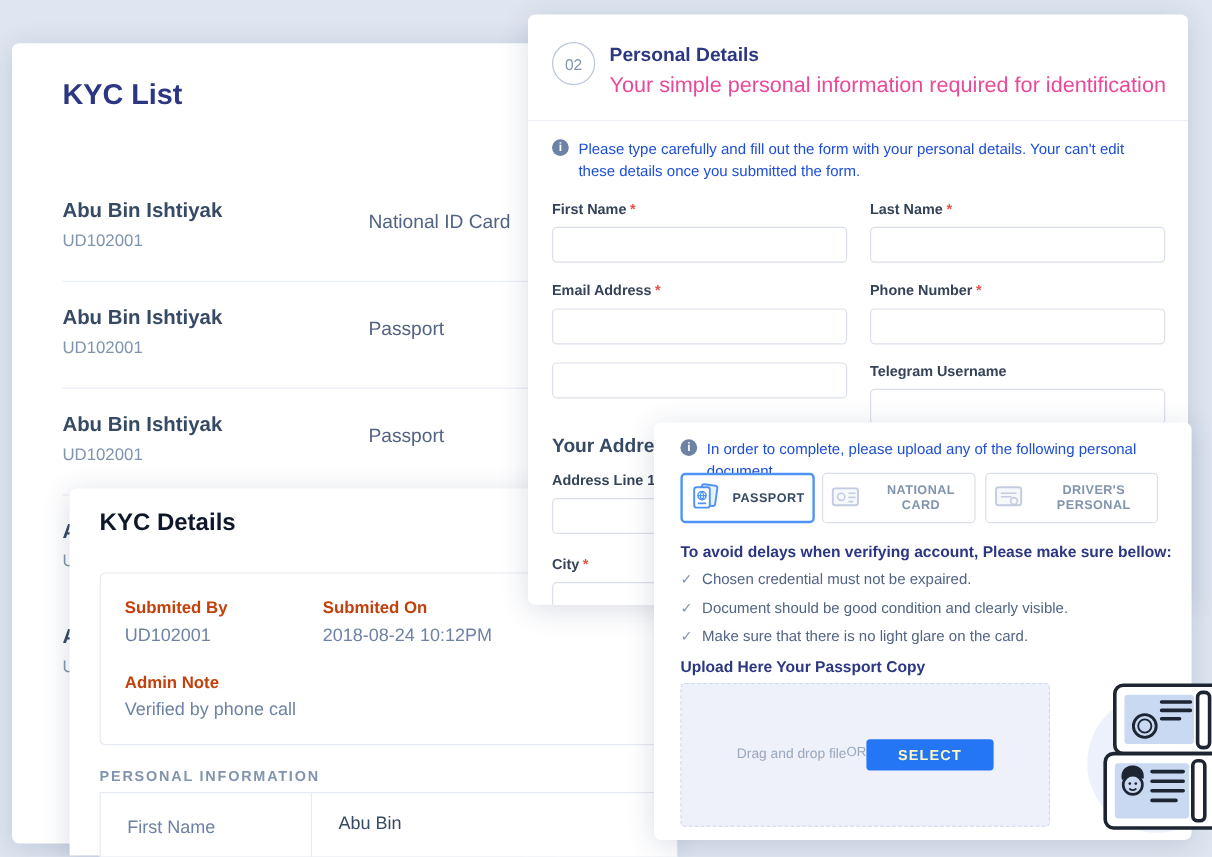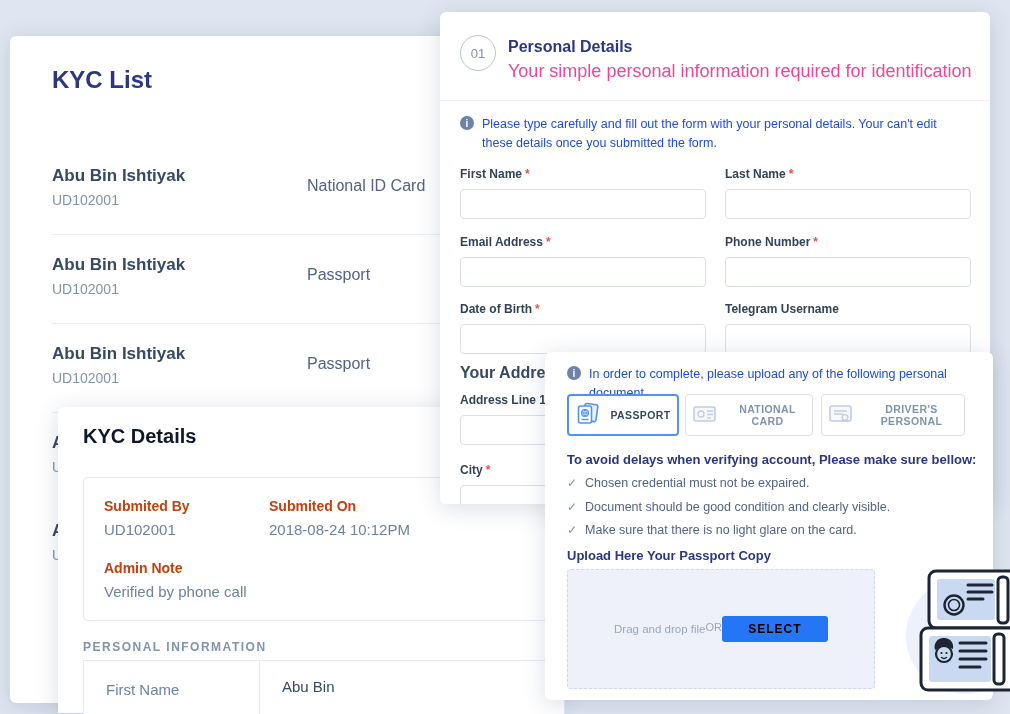--- a/index.html
+++ b/index.html
@@ -75,21 +75,21 @@
   .db-drivers{left:276px;width:144px;}
   .up-warn-title{position:absolute;left:22px;top:100px;font-size:13px;font-weight:bold;color:#2c3782;}
   .chk-item{position:absolute;left:22px;font-size:12.5px;color:#526484;}
   .chk-item .tick{color:#8094ae;margin-right:8px;font-size:12px;}
   .k1{top:124px;} .k2{top:148px;} .k3{top:171px;}
   .up-upload-title{position:absolute;left:22px;top:196px;font-size:13px;font-weight:bold;color:#2c3782;}
   .dropzone{position:absolute;left:22px;top:217px;width:306px;height:118px;background:#eef1f9;
             border:1px dashed #ccd8ee;border-radius:4px;display:flex;flex-direction:row;align-items:center;justify-content:center;}
   .dz-line1{font-size:11.5px;color:#9aa7bd;}
   .dz-or{font-size:11px;color:#9aa7bd;margin:5px 0 9px;}
-  .dz-btn{width:106px;height:26px;background:#2576f4;border:none;border-radius:3px;color:#000000;
+  .dz-btn{width:106px;height:26px;background:#2576f4;border:none;border-radius:3px;color:#fef9c3;
           font-family:"Liberation Sans",sans-serif;font-size:12px;font-weight:bold;letter-spacing:1px;cursor:pointer;}
 
   
   #illustration{position:absolute;left:898px;top:558px;width:112px;height:150px;z-index:6;pointer-events:none;}
   .ill-circle{position:absolute;left:8px;top:20px;width:116px;height:116px;border-radius:50%;background:rgba(233,239,250,.85);}
   .ill-svg{position:absolute;left:0;top:0;}
 </style>
 </head>
 <body>
 
@@ -139,21 +139,21 @@
     </div>
   </div>
   <div class="kd-sec">PERSONAL INFORMATION</div>
   <div class="kd-table">
     <div class="kd-cell-l">First Name</div>
     <div class="kd-cell-v">Abu Bin</div>
   </div>
 </div>
 
 <div class="panel" id="personal-details">
-  <div class="pd-step">01</div>
+  <div class="pd-step">02</div>
   <div class="pd-title">Personal Details</div>
   <div class="pd-sub">Your simple personal information required for identification</div>
   <div class="pd-divider"></div>
 
   <div class="note-row pd-note">
     <span class="info-dot">i</span>
     <span class="note-text">Please type carefully and fill out the form with your personal details. Your can't edit these details once you submitted the form.</span>
   </div>
 
   <div class="pd-field c1 r1">
@@ -166,21 +166,20 @@
   </div>
   <div class="pd-field c1 r2">
     <label class="f-label"><span>Email Address</span><span class="req">*</span></label>
     <input class="f-input" value="" style="">
   </div>
   <div class="pd-field c2 r2">
     <label class="f-label"><span>Phone Number</span><span class="req">*</span></label>
     <input class="f-input" value="" style="">
   </div>
   <div class="pd-field c1 r3">
-    <label class="f-label"><span>Date of Birth</span><span class="req">*</span></label>
     <input class="f-input" value="" style="">
   </div>
   <div class="pd-field c2 r3">
     <label class="f-label"><span>Telegram Username</span><span class="req"></span></label>
     <input class="f-input" value="" style="">
   </div>
 
   <div class="pd-addr-title">Your Address</div>
 
   <div class="pd-field c1 r4">

